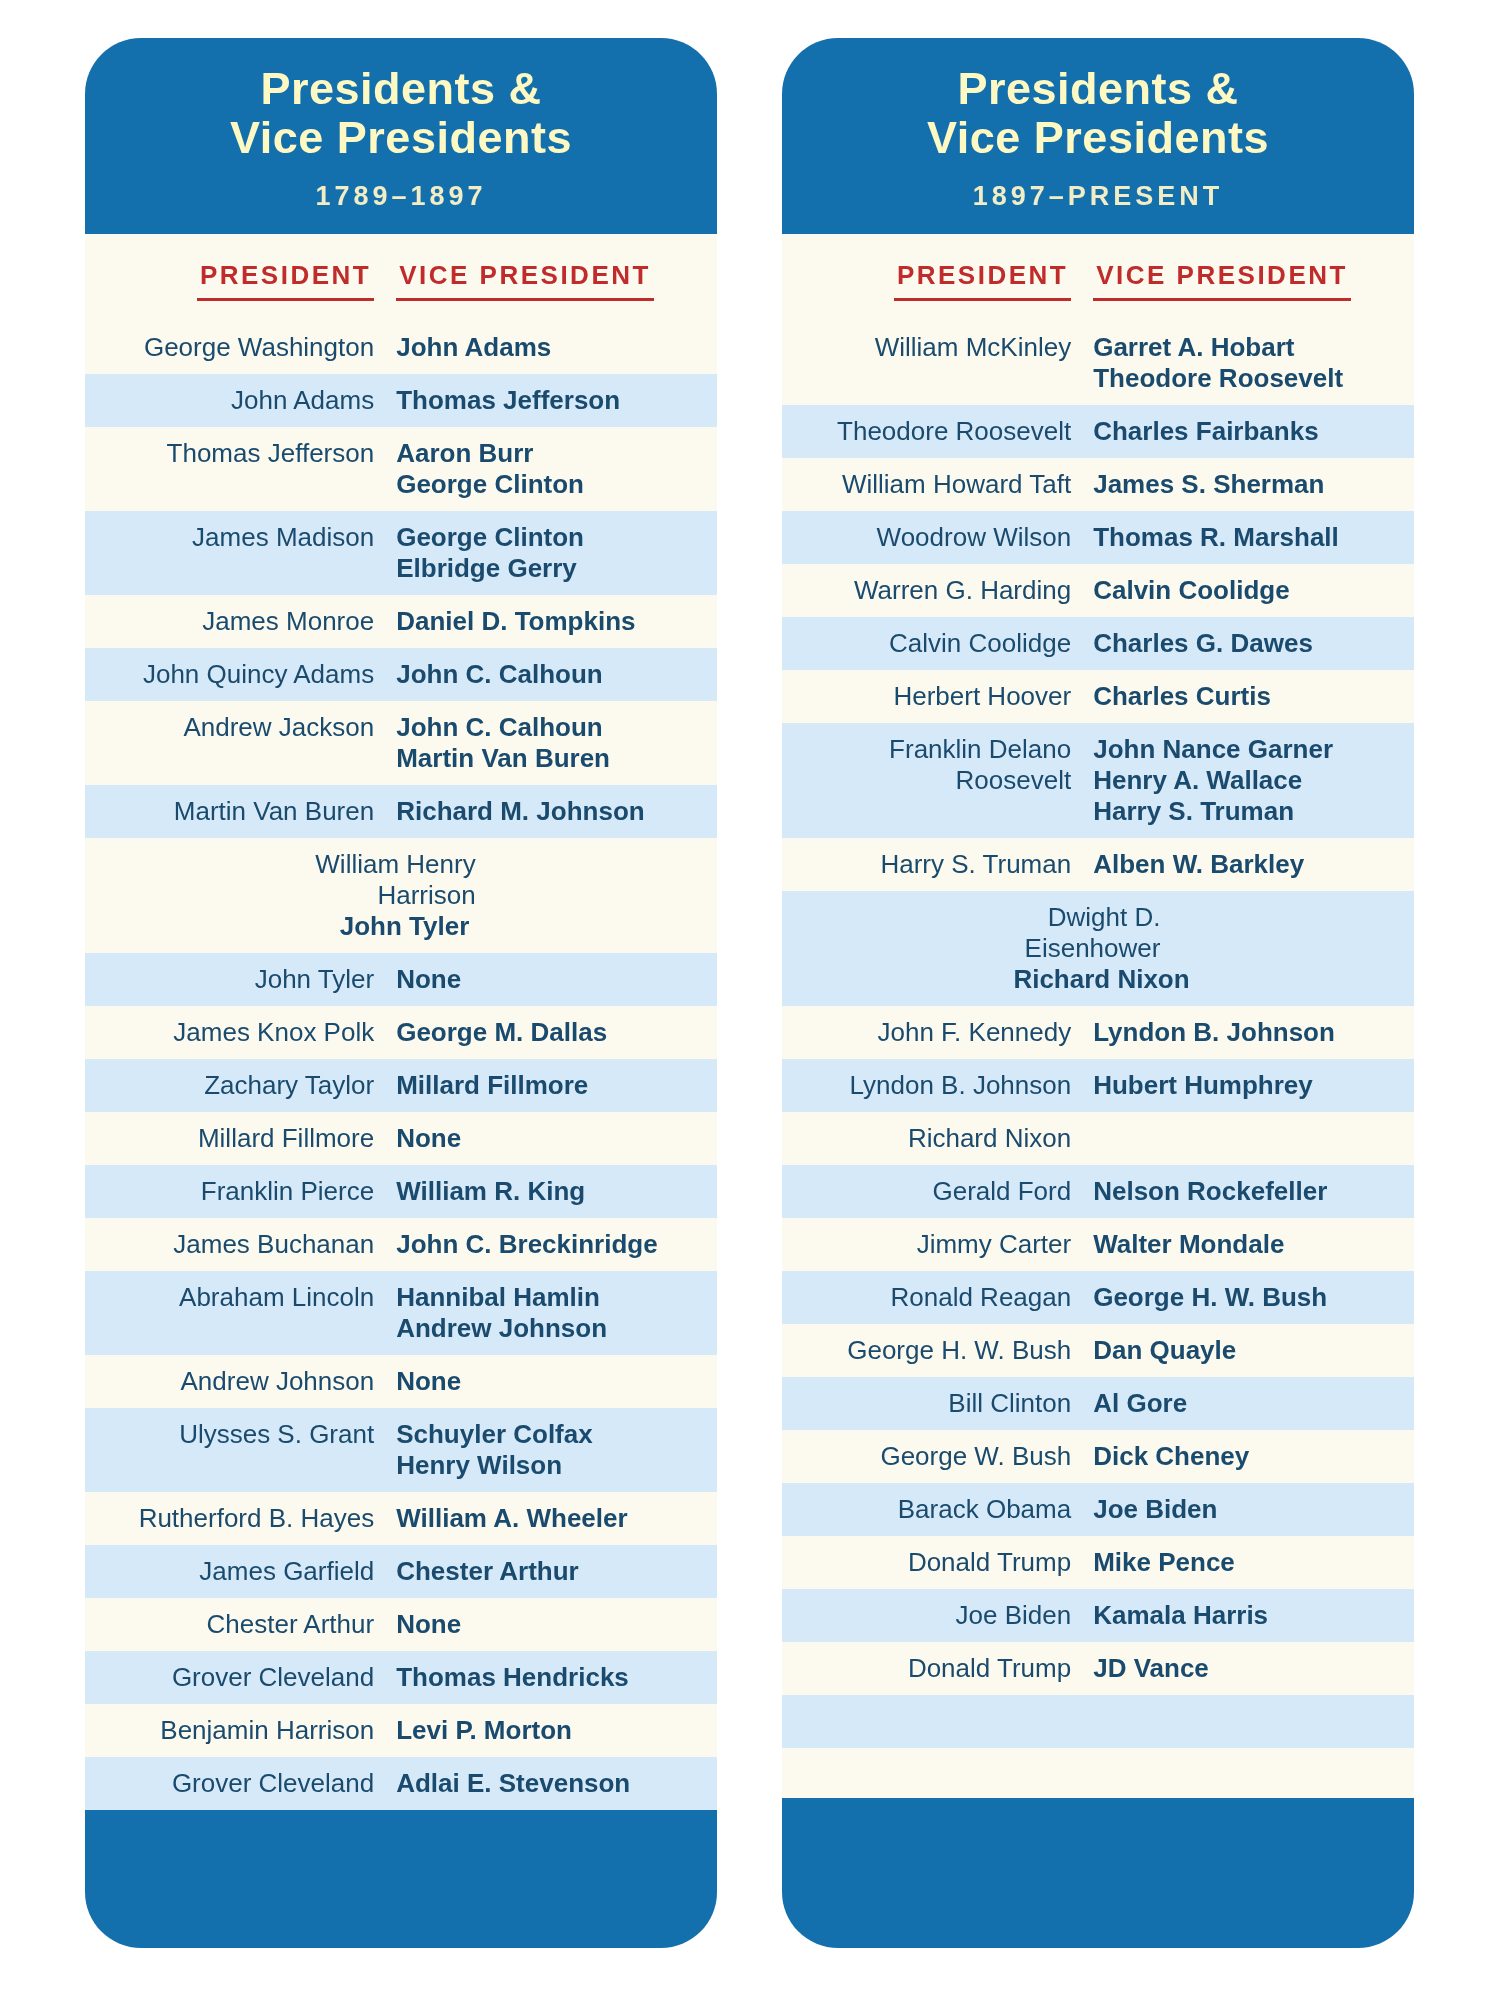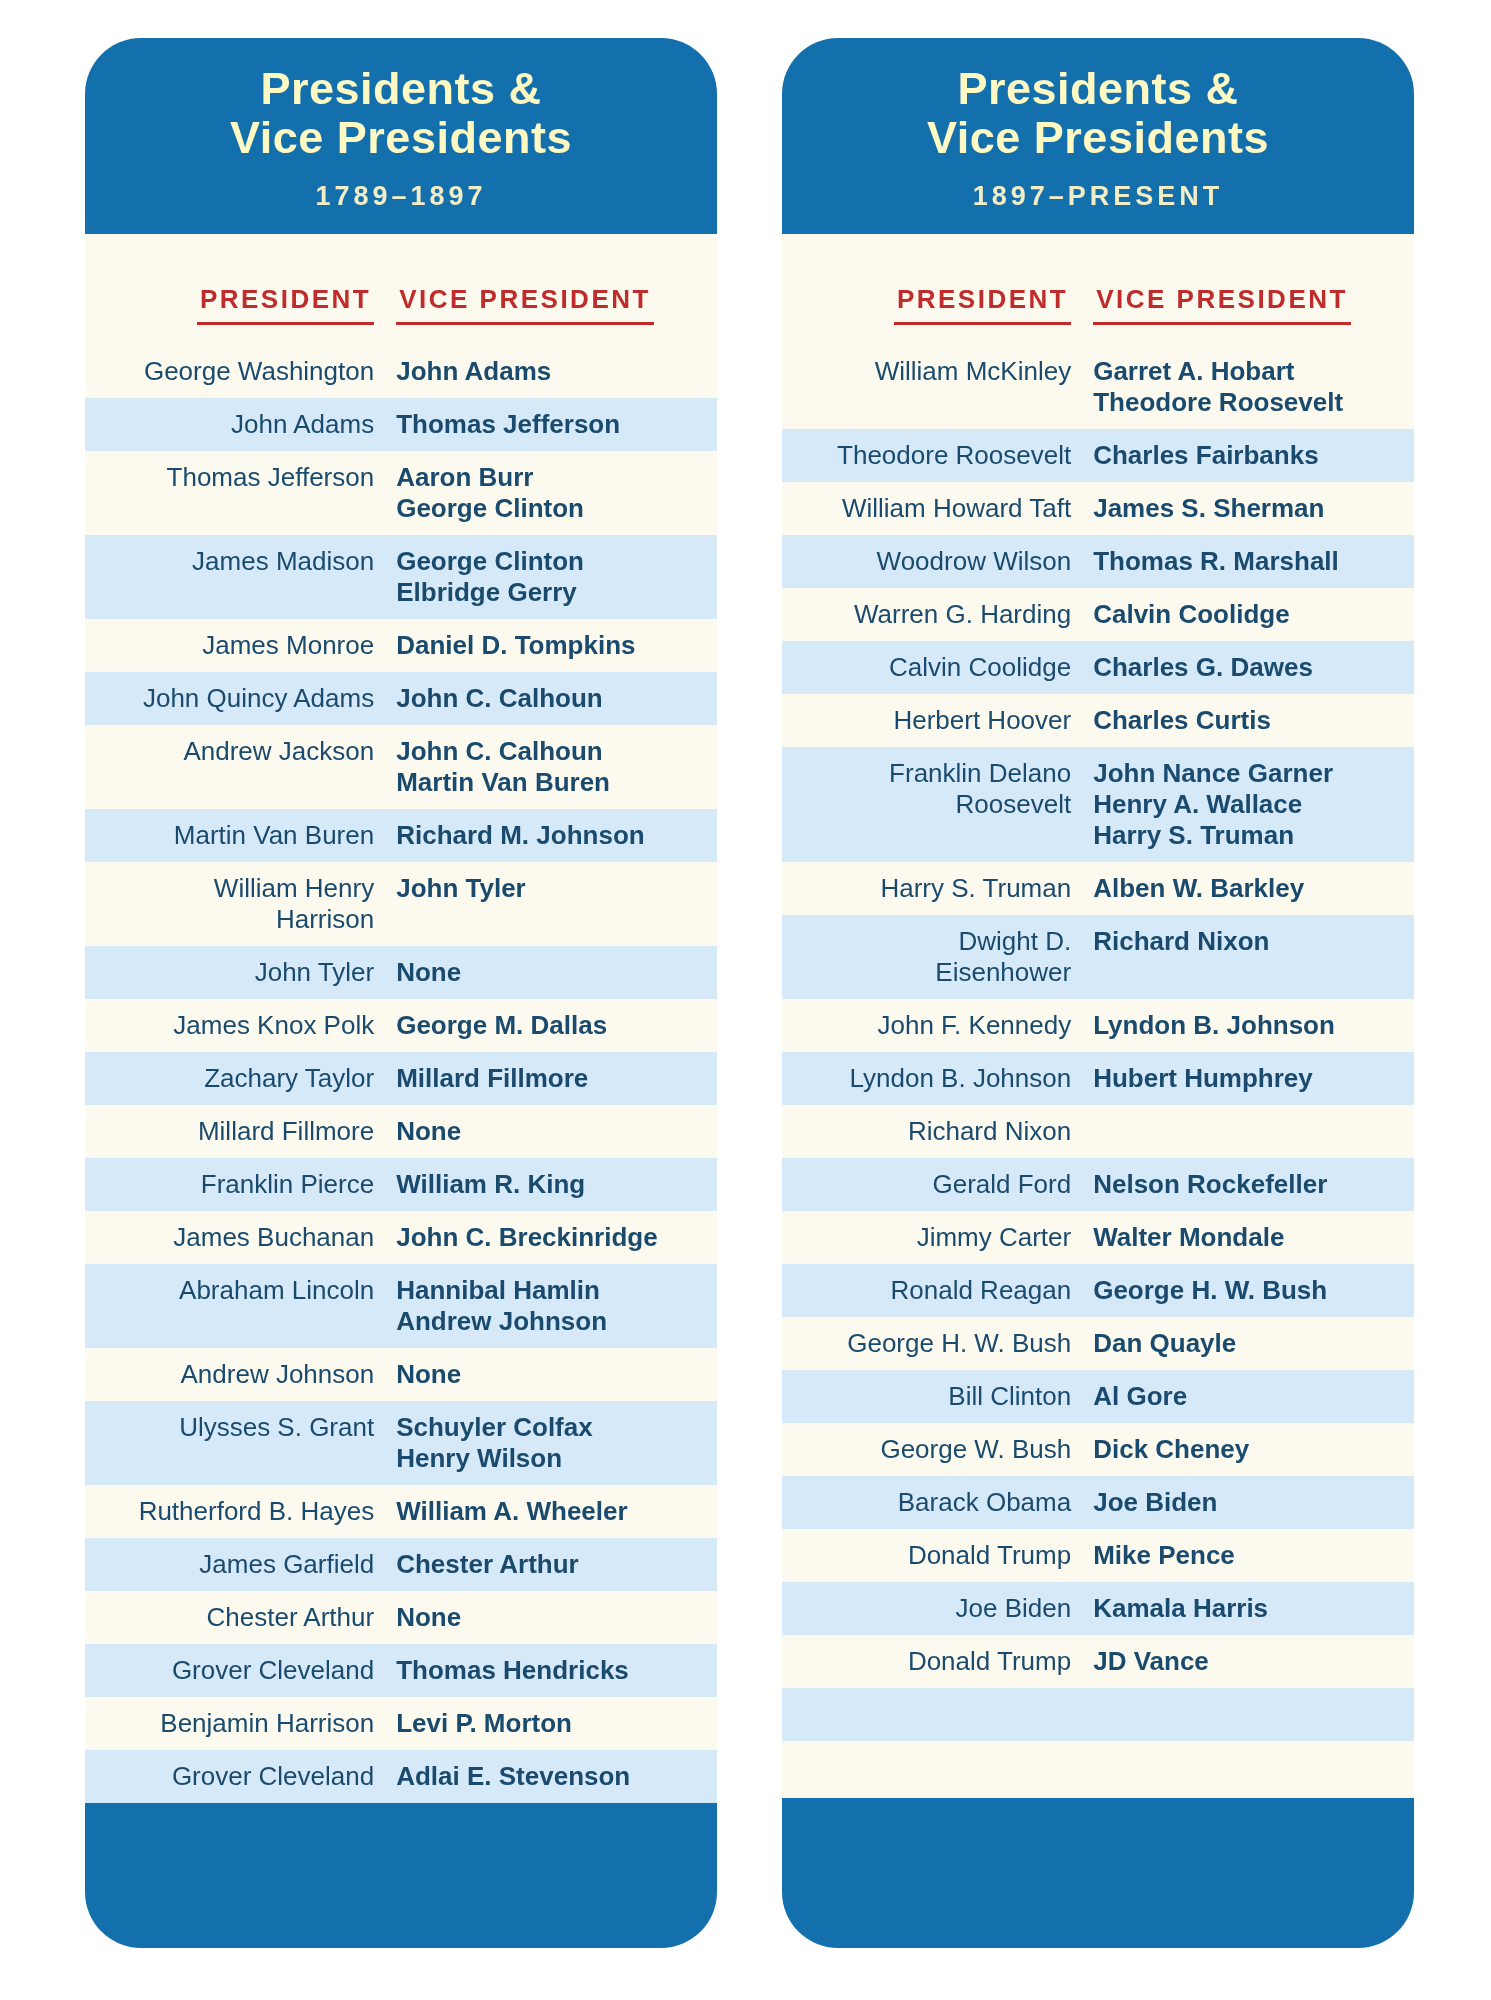--- a/index.html
+++ b/index.html
@@ -70,34 +70,33 @@
   }
   .col-label{
     display:inline-block;
     color:var(--red);
     font-size:26px;
     font-weight:700;
     letter-spacing:2.5px;
     padding:0 3px 7px;
     border-bottom:3px solid var(--red);
     white-space:nowrap;
-    margin-top:24px;
   }
   .rows{flex:0 0 auto;}
   .row{
     display:flex;
     align-items:flex-start;
     padding:11px 0;
     min-height:53px;
     font-size:26px;
     line-height:31px;
     color:var(--navy);
   }
   .row.alt{background:var(--row-blue);}
-  .row.bottom{align-items:flex-start;}
+  .row.bottom{align-items:center;flex-direction:column;}
   .row .cell-p{font-weight:400;}
   .row .cell-v{font-weight:700;}
   .spacer{flex:1 1 auto;}
   .card-footer{
     background:var(--header-blue);
     height:150px;
     flex:0 0 auto;
   }
 </style>
 </head>

